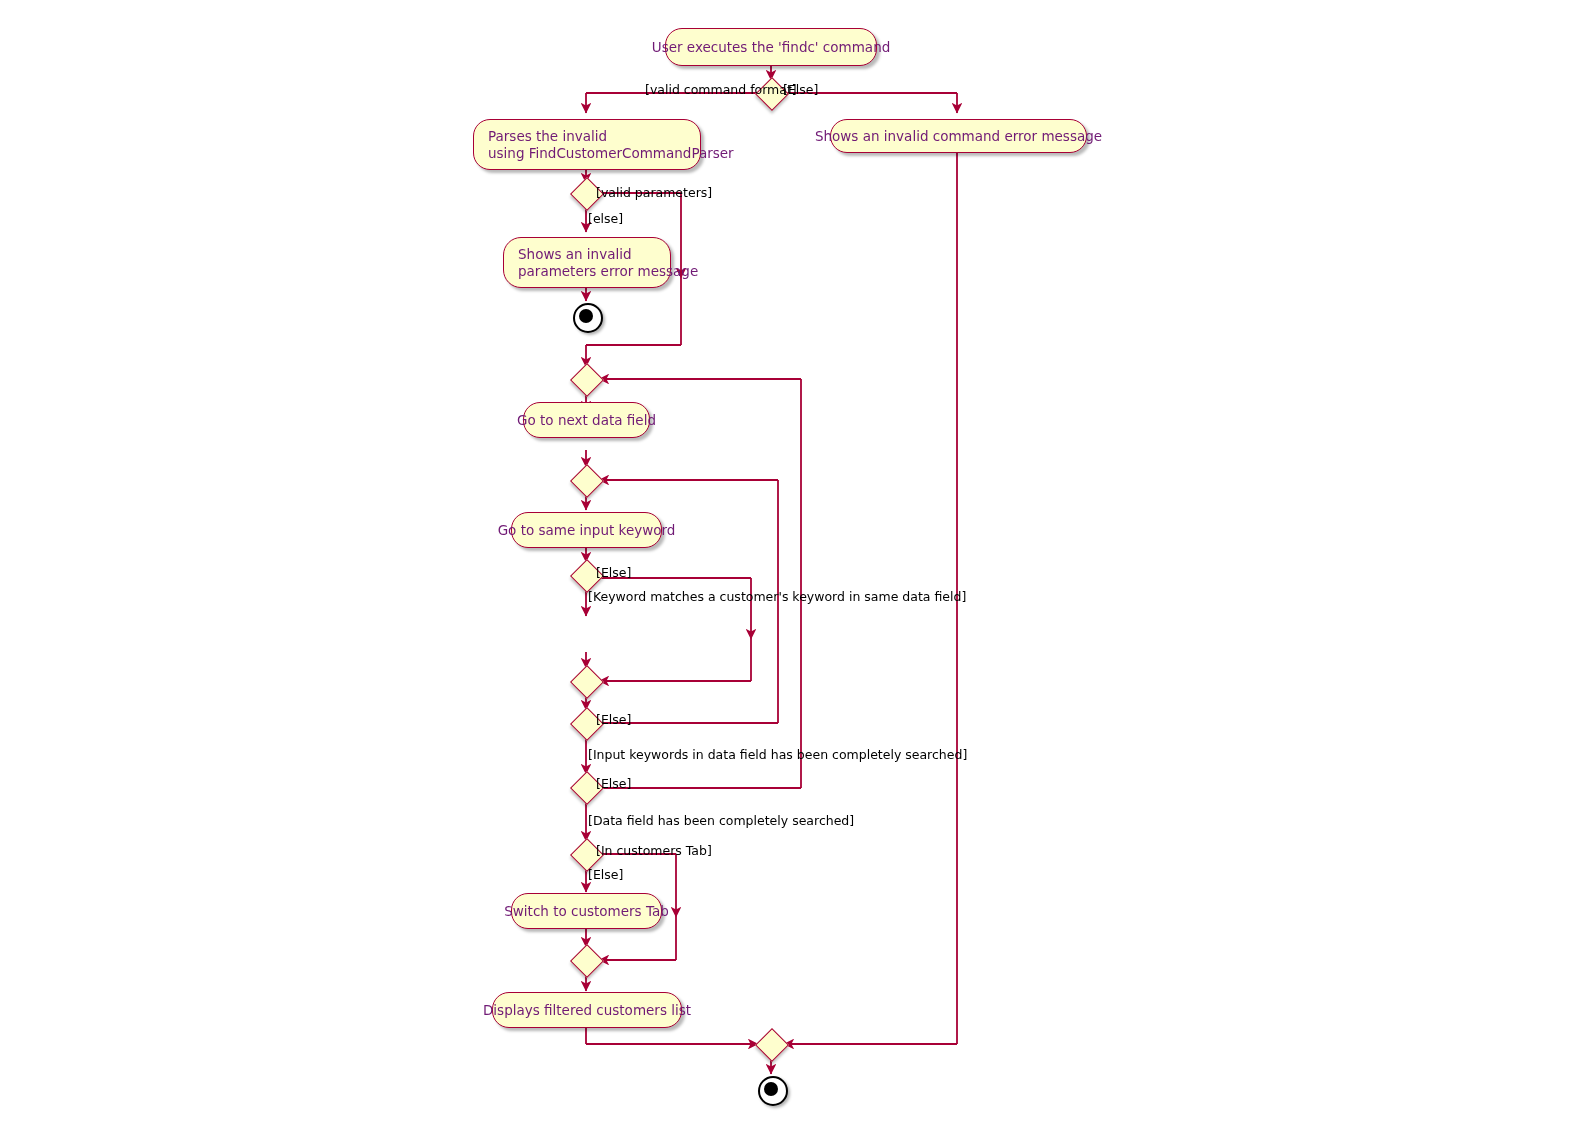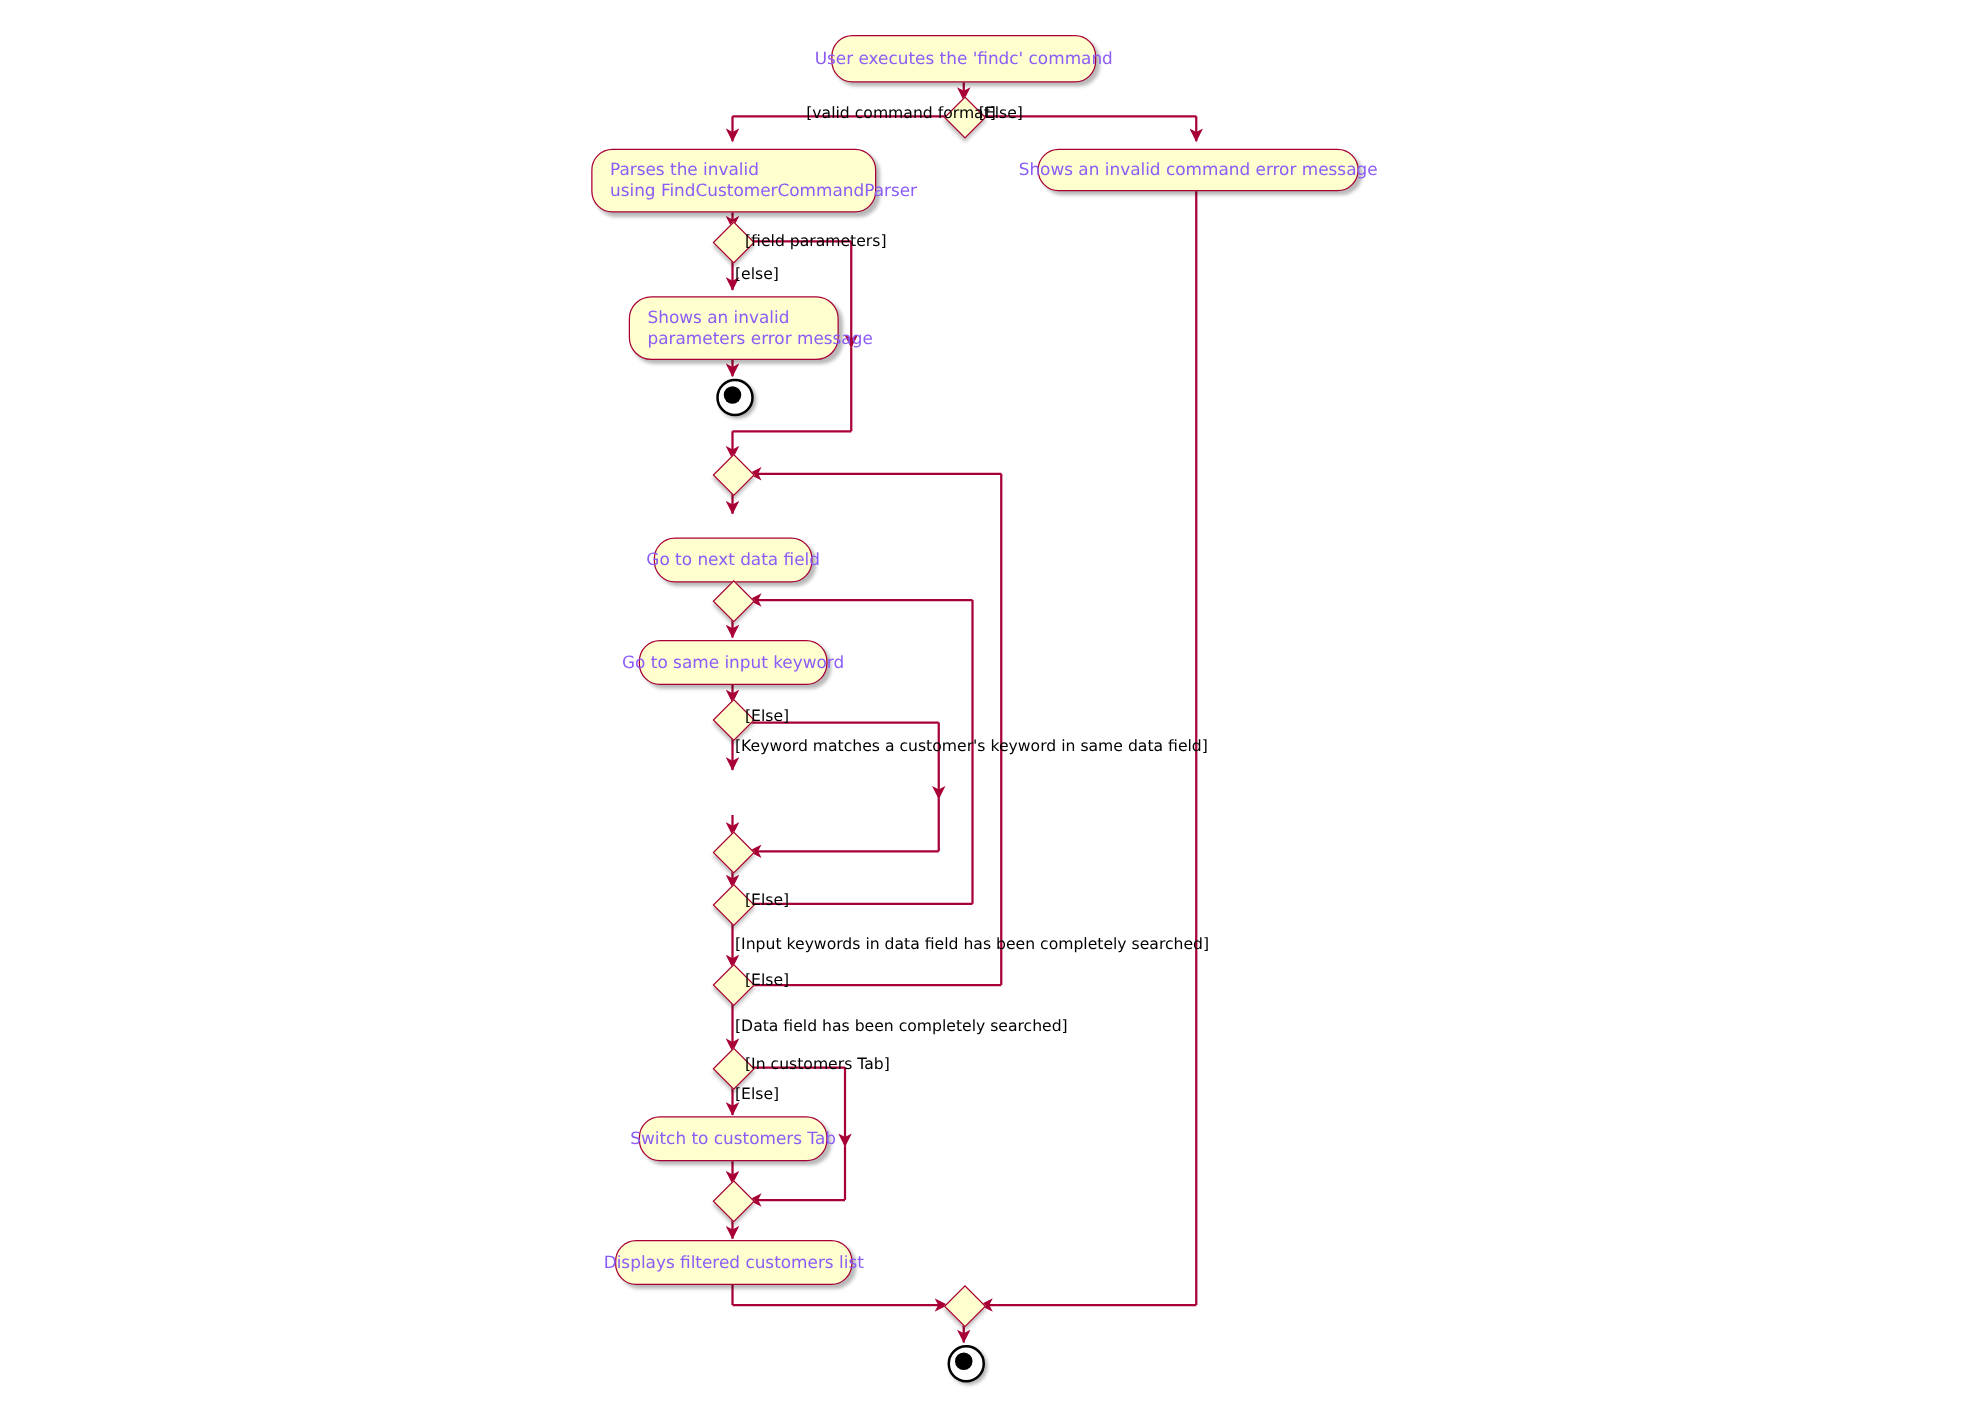--- a/index.html
+++ b/index.html
@@ -23,21 +23,21 @@
     top: 0;
     width: 1578px;
     height: 1142px;
   }
   .node {
     position: absolute;
     box-sizing: border-box;
     background: #FEFECE;
     border: 1.5px solid #A80036;
     border-radius: 17px;
-    color: #8b5cf6;
+    color: #701a75;
     font-size: 13.5px;
     line-height: 17px;
     display: flex;
     flex-direction: column;
     justify-content: center;
     align-items: flex-start;
     padding: 4px 14px;
     box-shadow: 3px 3px 3px rgba(0,0,0,0.28);
     white-space: pre;
   }
@@ -182,21 +182,21 @@
 
   <div class="node center" style="left:830px; top:119px; width:257px; height:34px;">
     <span>Shows an invalid command error message</span>
   </div>
 
   <div class="node" style="left:503px; top:237px; width:168px; height:51px;border-radius:18px;">
     <span>Shows an invalid
 parameters error message</span>
   </div>
 
-  <div class="node center" style="left:523px; top:430px; width:127px; height:36px;align-items:center;">
+  <div class="node center" style="left:523px; top:402px; width:127px; height:36px;align-items:center;">
     <span>Go to next data field</span>
   </div>
 
   <div class="node center" style="left:511px; top:512px; width:151px; height:36px;">
     <span>Go to same input keyword</span>
   </div>
 
 
   <div class="node center" style="left:511px; top:893px; width:151px; height:36px;">
     <span>Switch to customers Tab</span>
@@ -213,21 +213,21 @@
   <div class="diamond" style="left:575px; top:564px;"></div>
   <div class="diamond" style="left:575px; top:670px;"></div>
   <div class="diamond" style="left:575px; top:712px;"></div>
   <div class="diamond" style="left:575px; top:776px;"></div>
   <div class="diamond" style="left:575px; top:843px;"></div>
   <div class="diamond" style="left:575px; top:949px;"></div>
   <div class="diamond" style="left:760px; top:1033px;"></div>
 
   <div class="label" style="left:645px; top:83px;">[valid command format]</div>
   <div class="label" style="left:783px; top:83px;">[Else]</div>
-  <div class="label" style="left:596px; top:186px;">[field parameters]</div>
+  <div class="label" style="left:596px; top:186px;">[valid parameters]</div>
   <div class="label" style="left:588px; top:212px;">[else]</div>
   <div class="label" style="left:596px; top:566px;">[Else]</div>
   <div class="label" style="left:588px; top:590px;">[Keyword matches a customer's keyword in same data field]</div>
   <div class="label" style="left:596px; top:713px;">[Else]</div>
   <div class="label" style="left:588px; top:748px;">[Input keywords in data field has been completely searched]</div>
   <div class="label" style="left:596px; top:777px;">[Else]</div>
   <div class="label" style="left:588px; top:814px;">[Data field has been completely searched]</div>
   <div class="label" style="left:596px; top:844px;">[In customers Tab]</div>
   <div class="label" style="left:588px; top:868px;">[Else]</div>
 

